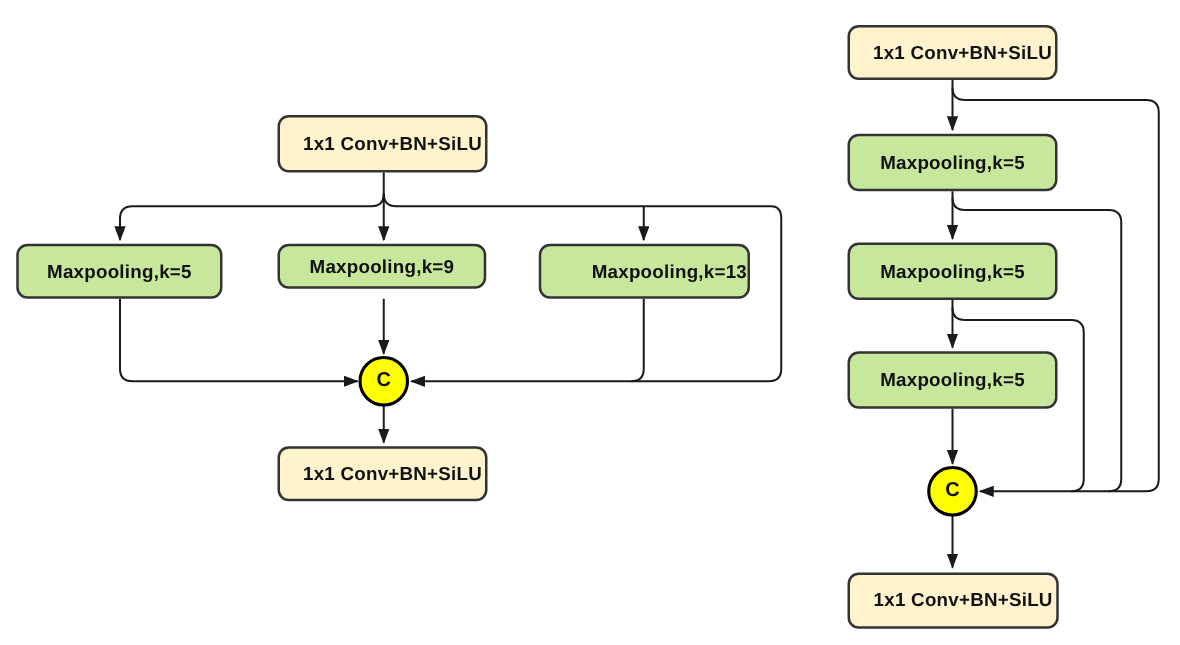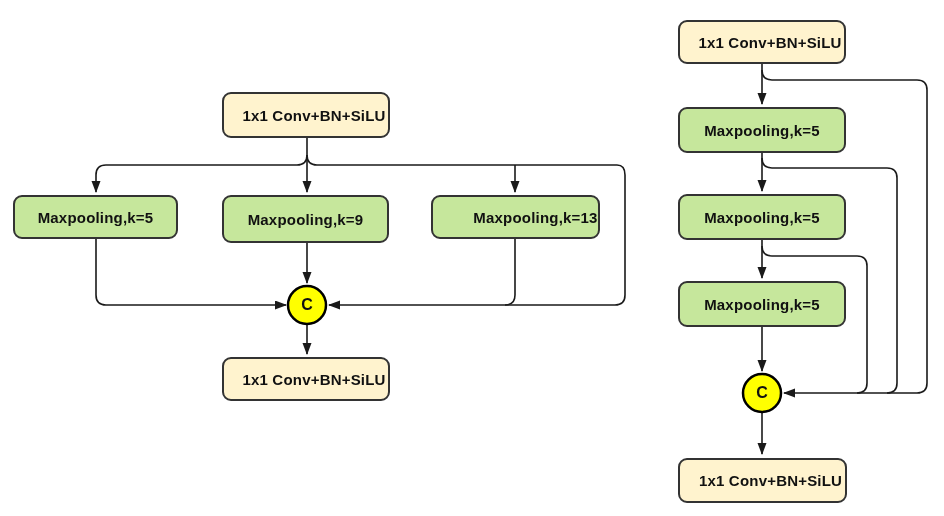--- a/index.html
+++ b/index.html
@@ -18,21 +18,21 @@
   }
   .conv{background:var(--conv-fill,#fff3ce);border:2px solid var(--conv-border,#333);padding-left:16px;}
   .pool{background:var(--pool-fill,#c5e69b);border:2px solid var(--pool-border,#333);}
   .concat-label{
     position:absolute;width:38px;height:38px;display:flex;align-items:center;justify-content:center;
     font-weight:bold;font-size:16px;color:#111;
   }
   
   .l-conv-top{left:222px;top:92px;width:168px;height:46px;}
   .l-pool-1{left:13px;top:195px;width:165px;height:44px;}
-  .l-pool-2{left:222px;top:195px;width:167px;height:48px;}
+  .l-pool-2{left:222px;top:195px;width:167px;height:36px;}
   .l-pool-3{left:431px;top:195px;width:169px;height:44px;padding-left:40px;}
   .l-concat-label{left:288px;top:286px;}
   .l-conv-bot{left:222px;top:357px;width:168px;height:44px;}
   
   .r-conv-top{left:678px;top:20px;width:168px;height:44px;}
   .r-pool-1{left:678px;top:107px;width:168px;height:46px;}
   .r-pool-2{left:678px;top:194px;width:168px;height:46px;}
   .r-pool-3{left:678px;top:281px;width:168px;height:46px;}
   .r-concat-label{left:743px;top:374px;}
   .r-conv-bot{left:678px;top:458px;width:169px;height:45px;}

